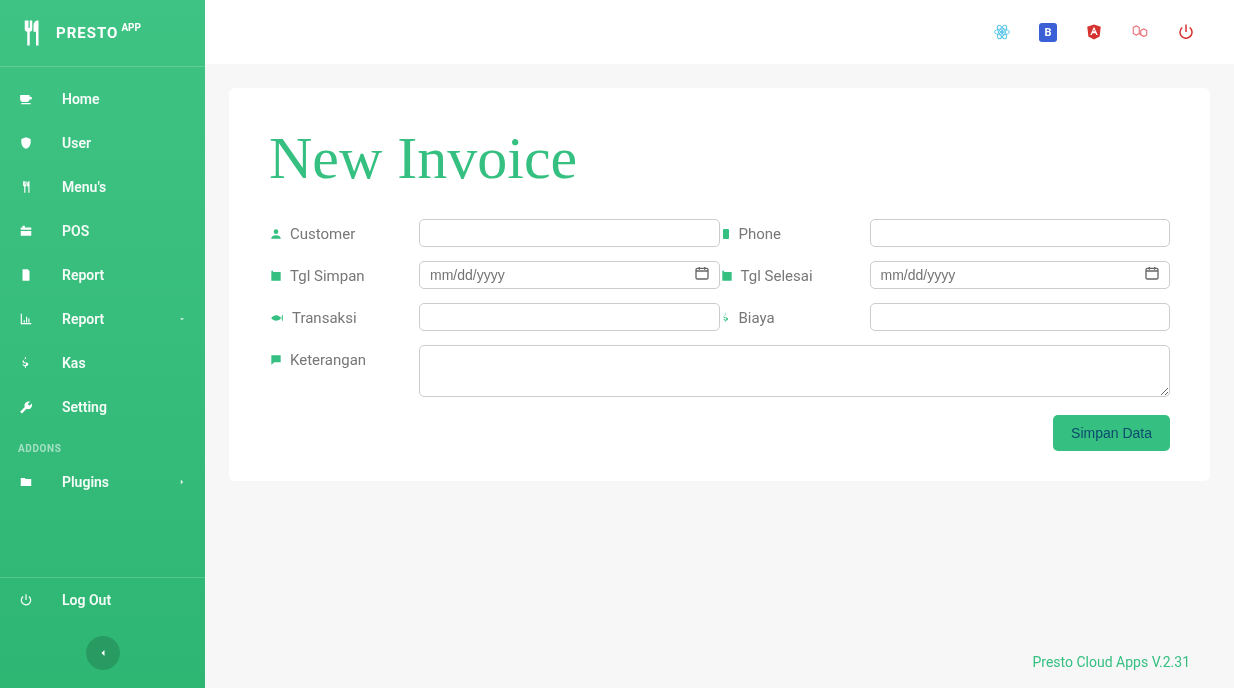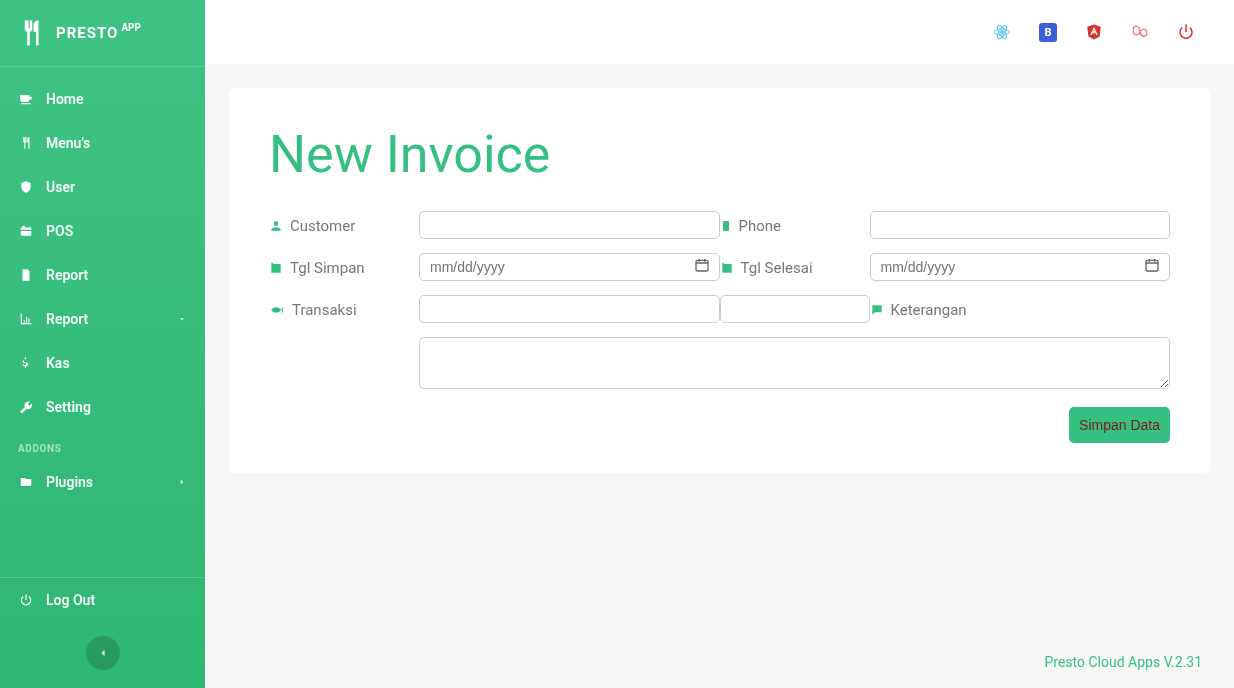--- a/index.html
+++ b/index.html
@@ -4,42 +4,42 @@
 <style>
 * { margin: 0; padding: 0; box-sizing: border-box; }
 body { font-family: -apple-system, BlinkMacSystemFont, "Segoe UI", Roboto, sans-serif; background: #f7f7f7; color: #555; }
 .layout { display: flex; min-height: 100vh; }
 .sidebar { width: 205px; background: linear-gradient(180deg, #3fc384 0%, #2eb673 100%); color: #fff; display: flex; flex-direction: column; }
 .brand { display: flex; align-items: center; padding: 18px 16px; border-bottom: 1px solid rgba(255,255,255,0.18); }
 .brand svg { width: 30px; height: 30px; margin-right: 10px; }
 .brand .name { font-weight: 700; letter-spacing: 1px; font-size: 15px; }
 .brand .sup { font-weight: 700; font-size: 10px; position: relative; top: -6px; margin-left: 3px; }
 .nav { padding: 10px 0; flex: 1; }
-.nav-item { display: flex; align-items: center; padding: 14px 18px; cursor: pointer; font-size: 14px; font-weight: 600; color: rgba(255,255,255,0.95); }
+.nav-item { display: flex; align-items: center; padding: 14px 18px; cursor: pointer; font-size: 14px; font-weight: 600; color: rgba(255,255,255,0.95); gap: 16px; }
 .nav-item .icon { width: 16px; height: 16px; margin-right: 12px; display: inline-flex; align-items: center; justify-content: center; }
 .nav-item .chev { margin-left: auto; opacity: 0.8; }
 .section-label { padding: 14px 18px 6px; font-size: 10px; letter-spacing: 0.6px; color: rgba(255,255,255,0.55); font-weight: 700; }
 .logout-wrap { border-top: 1px solid rgba(255,255,255,0.18); }
 .collapse-btn { width: 34px; height: 34px; border-radius: 50%; background: rgba(0,0,0,0.15); margin: 14px auto 18px; display: flex; align-items: center; justify-content: center; cursor: pointer; }
 .main { flex: 1; display: flex; flex-direction: column; }
 .topbar { height: 64px; background: #fff; display: flex; align-items: center; justify-content: flex-end; padding: 0 32px; }
 .topbar .titem { width: 32px; height: 32px; display: inline-flex; align-items: center; justify-content: center; margin-left: 14px; cursor: pointer; }
 .content { padding: 24px; flex: 1; }
 .card { background: #fff; border-radius: 6px; padding: 36px 40px 30px; }
-.page-title { color: #35c081; font-size: 52px; font-weight: 400; margin-bottom: 26px; }
+.page-title { color: #35c081; font-size: 60px; font-weight: 400; margin-bottom: 26px; font-family: Liberation Serif, serif; }
 .form-grid { display: grid; grid-template-columns: 150px 1fr 150px 1fr; column-gap: 0; row-gap: 14px; align-items: start; }
 .flabel { display: flex; align-items: center; color: #777; font-size: 15px; padding-top: 6px; }
 .flabel .icon { color: #35c081; margin-right: 7px; display: inline-flex; }
 .finput { width: 100%; border: 1px solid #ccc; border-radius: 5px; height: 28px; padding: 6px 10px; font-size: 14px; color: #555; outline: none; }
 .finput.date { color: #888; }
 .ftextarea { width: 100%; border: 1px solid #ccc; border-radius: 5px; min-height: 52px; padding: 6px 10px; font-size: 14px; resize: vertical; outline: none; }
 .full-span { grid-column: 2 / 5; }
 .actions { display: flex; justify-content: flex-end; margin-top: 18px; }
-.btn-primary { background: #35c081; color: #7f1d1d; border: none; border-radius: 5px; padding: 10px 10px; font-size: 14px; cursor: pointer; }
-.footer { text-align: right; padding: 12px 32px 18px; color: #35c081; font-size: 14px; }
+.btn-primary { background: #35c081; color: #0c4a6e; border: none; border-radius: 5px; padding: 10px 18px; font-size: 14px; cursor: pointer; }
+.footer { text-align: right; padding: 12px 44px 18px; color: #35c081; font-size: 14px; }
 .input-wrap { position: relative; }
 .input-wrap .cal-icon { position: absolute; right: 10px; top: 50%; transform: translateY(-50%); pointer-events: none; }
 .badge-b { background: #3b5fd6; color: #fff; font-size: 11px; font-weight: 700; padding: 3px 5px; border-radius: 3px; }
 </style>
 </head>
 <body>
 
 <div class="layout">
   <aside class="sidebar">
     <div class="brand">
@@ -54,32 +54,32 @@
         <span class="icon">
             <svg width="14" height="14" viewBox="0 0 24 24" fill="#fff">
               <path d="M4 19h16v2H4zM20 8h-2V5H2v8a4 4 0 004 4h8a4 4 0 004-4h2a2 2 0 002-2V10a2 2 0 00-2-2z"></path>
             </svg>
           </span>
         <span>Home</span>
       </div>
       <div class="nav-item">
         <span class="icon">
             <svg width="14" height="14" viewBox="0 0 24 24" fill="#fff">
+              <path d="M12 2L4 5v6c0 5 3.4 9.6 8 11 4.6-1.4 8-6 8-11V5l-8-3z"></path>
+            </svg>
+          </span>
+        <span>User</span>
+      </div>
+      <div class="nav-item">
+        <span class="icon">
+            <svg width="14" height="14" viewBox="0 0 24 24" fill="#fff">
               <path d="M7 2v7c0 1.1.9 2 2 2v11h2V11c1.1 0 2-.9 2-2V2h-2v6h-1V2h-2v6H9V2H7zm10 0c-1.7 0-3 1.8-3 4v5h2v11h2V2h-1z"></path>
             </svg>
           </span>
         <span>Menu's</span>
-      </div>
-      <div class="nav-item">
-        <span class="icon">
-            <svg width="14" height="14" viewBox="0 0 24 24" fill="#fff">
-              <path d="M12 2L4 5v6c0 5 3.4 9.6 8 11 4.6-1.4 8-6 8-11V5l-8-3z"></path>
-            </svg>
-          </span>
-        <span>User</span>
       </div>
       <div class="nav-item">
         <span class="icon">
             <svg width="14" height="14" viewBox="0 0 24 24" fill="#fff">
               <path d="M3 6h18v4H3zM3 12h18v8H3zM6 3h4v3H6z"></path>
             </svg>
           </span>
         <span>POS</span>
       </div>
       <div class="nav-item">
@@ -237,20 +237,28 @@
           <div class="flabel">
             <span class="icon">
                 <svg width="16" height="14" viewBox="0 0 24 24" fill="#35c081">
                   <path d="M2 12c3-4 8-6 12-4 2 1 4 2 5 4-1 2-3 3-5 4-4 2-9 0-12-4zm18-3l2-3v12l-2-3"></path>
                 </svg>
               </span>
             <span>Transaksi</span>
           </div>
           <input class="finput" value="" style="">
 
+          <div class="flabel">
+            <span class="icon">
+                <svg width="12" height="14" viewBox="0 0 24 24" fill="#35c081">
+                  <path d="M12 2v3c-2 0-4 1-4 3s2 3 4 3 4 1 4 3-2 3-4 3v3h-1v-3c-2 0-4-1-4-3h2c0 1 1 1.5 2 1.5s2-.5 2-1.5-1-1.5-2-1.5c-2 0-4-1-4-3s2-3 4-3V2h1z"></path>
+                </svg>
+              </span>
+            <span>Biaya</span>
+          </div>
           <input class="finput" value="" style="">
 
           <div class="flabel">
             <span class="icon">
                 <svg width="14" height="14" viewBox="0 0 24 24" fill="#35c081">
                   <path d="M4 4h16v12H9l-5 4z"></path>
                 </svg>
               </span>
             <span>Keterangan</span>
           </div>

